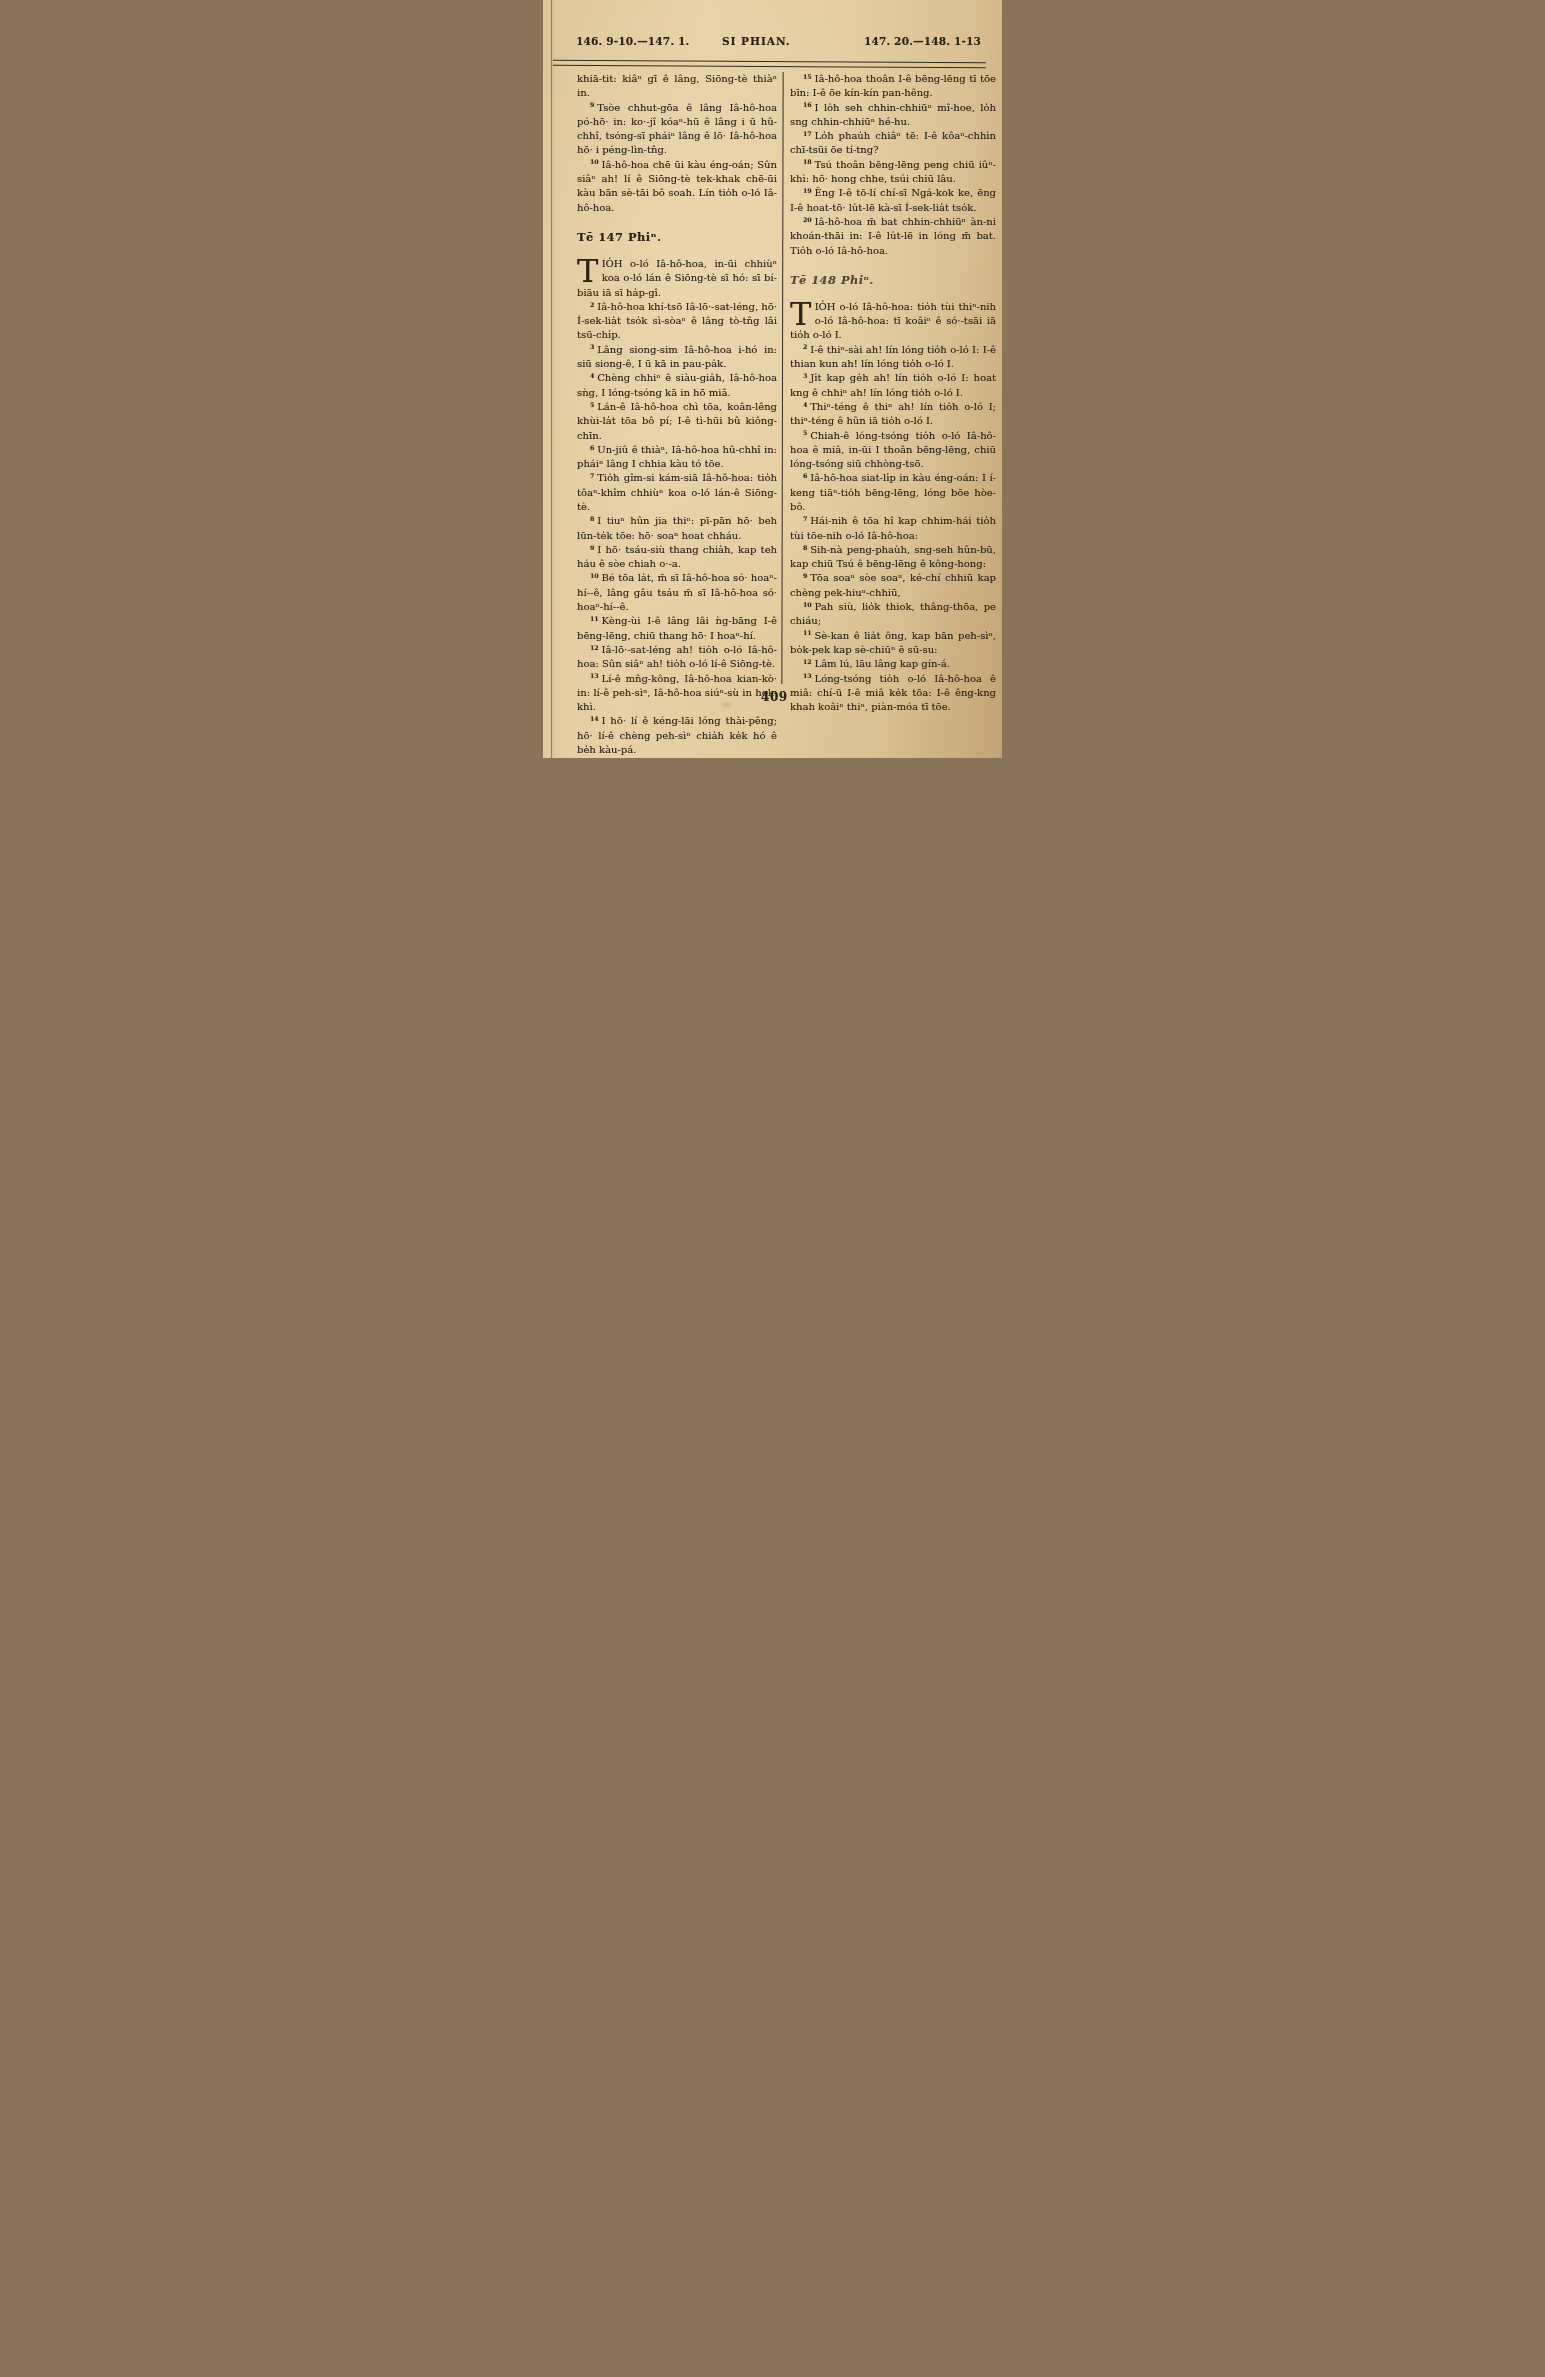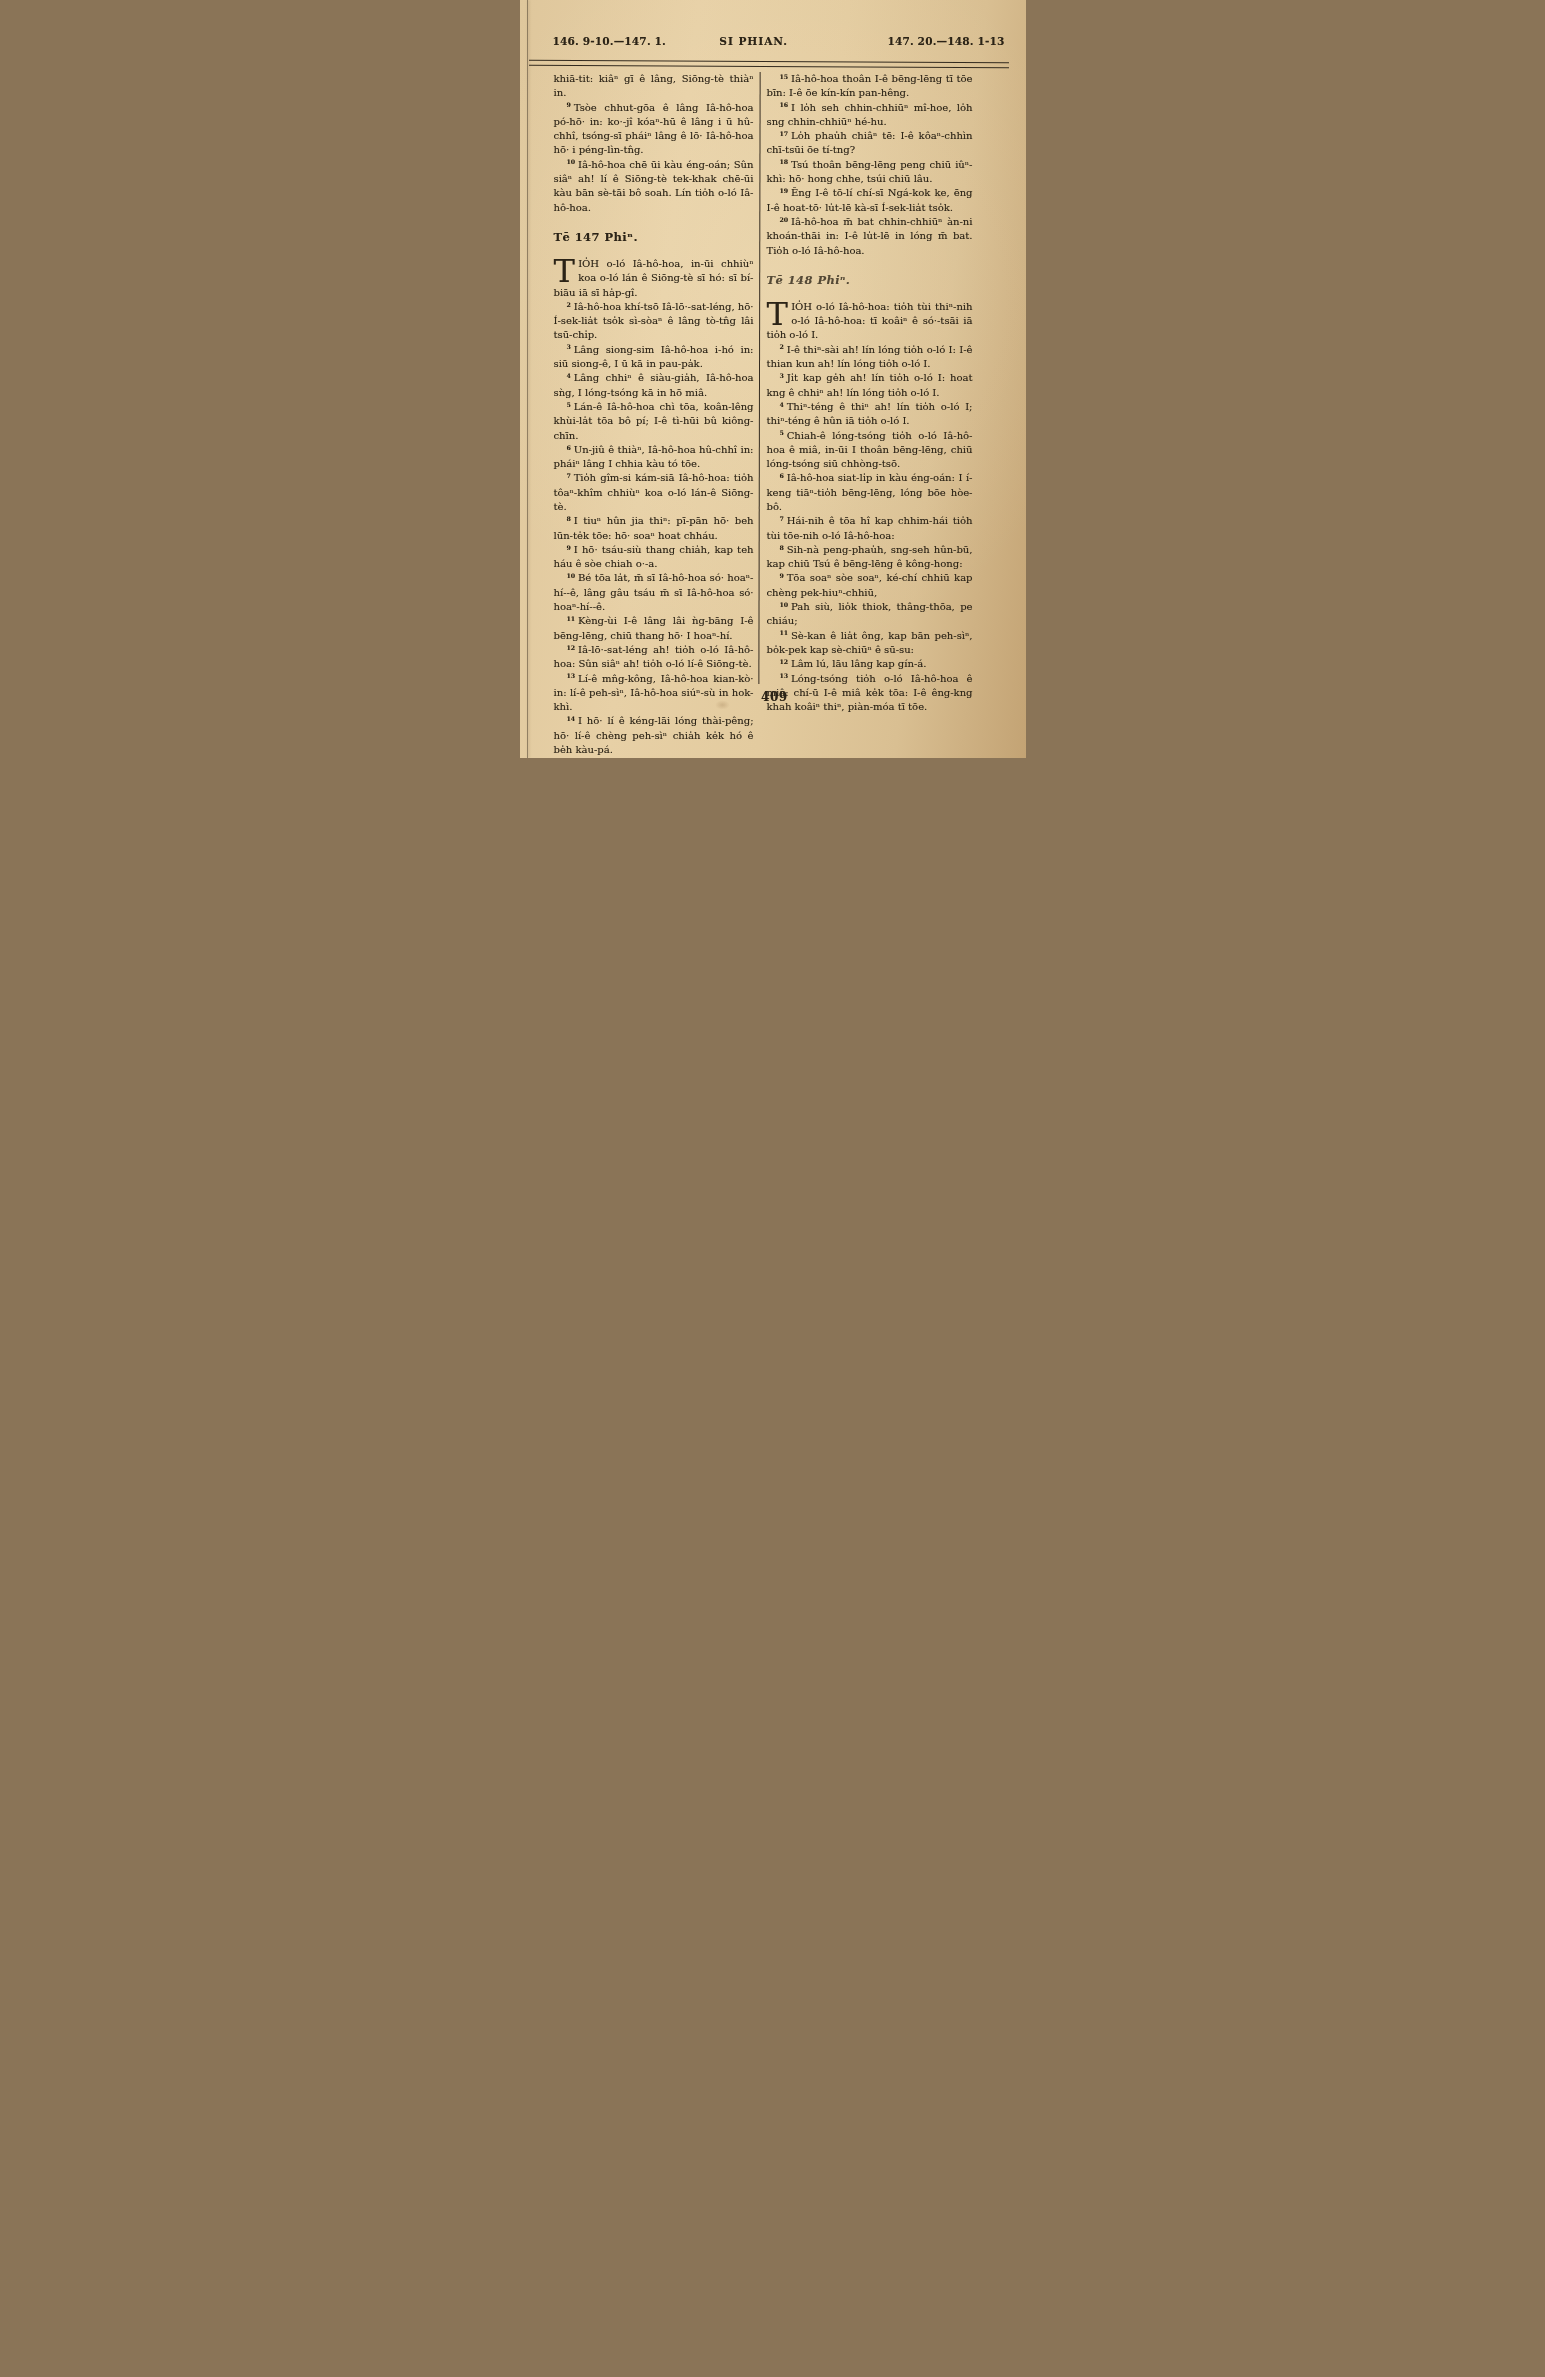--- a/index.html
+++ b/index.html
@@ -1,18 +1,18 @@
 <!DOCTYPE html>
 <html lang="nan" style="font-size:7.6px"><head>
 <meta charset="utf-8">
 <style>
   html, body { margin: 0; padding: 0; background: #8a7457; }
   .page {
     position: relative;
-    width: 506px;
+    width: 459px;
     height: 758px;
     margin: 0 auto;
     overflow: hidden;
     color: #2b2316;
     font-family: "DejaVu Serif", "Liberation Serif", serif;
     background:
       radial-gradient(10.5px 6.7px at 40% 93%, rgba(100,60,20,.18), rgba(100,60,20,0) 70%),
       radial-gradient(7.6px 4.8px at 83% 26%, rgba(120,70,30,.14), rgba(120,70,30,0) 70%),
       radial-gradient(6.7px 4.3px at 26% 62%, rgba(120,70,30,.10), rgba(120,70,30,0) 70%),
       radial-gradient(120% 90% at 50% 38%, rgba(255,244,214,.20), rgba(255,244,214,0) 55%),
@@ -88,21 +88,21 @@
   <div class="column-divider"></div>
 
   <div class="col col-left" id="col-left">
       <p class="para cont"><span>khiā-tit: kiâⁿ gī ê lâng, Siōng-tè thiàⁿ in.</span></p>
       <p class="para verse"><sup class="vnum">9</sup><span>Tsòe chhut-gōa ê lâng Iâ-hô-hoa pó-hō· in: ko·-jî kóaⁿ-hū ê lâng i ū hû-chhî, tsóng-sī pháiⁿ lâng ê lō· Iâ-hô-hoa hō· i péng-lìn-tn̂g.</span></p>
       <p class="para verse"><sup class="vnum">10</sup><span>Iâ-hô-hoa chē ūi kàu éng-oán; Sûn siâⁿ ah! lí ê Siōng-tè tek-khak chē-ūi kàu bān sè-tāi bô soah. Lín tio̍h o-ló Iâ-hô-hoa.</span></p>
       <div class="psalm-heading">Tē 147 Phiⁿ.</div>
       <p class="para opening"><span class="dropcap">T</span><span>IO̍H</span> <span>o-ló Iâ-hô-hoa, in-ūi chhiùⁿ koa o-ló lán ê Siōng-tè sī hó: sī bí-biāu iā sī ha̍p-gî.</span></p>
       <p class="para verse"><sup class="vnum">2</sup><span>Iâ-hô-hoa khí-tsō Iâ-lō·-sat-léng, hō· Í-sek-lia̍t tso̍k sì-sòaⁿ ê lâng tò-tn̂g lâi tsū-chi̍p.</span></p>
       <p class="para verse"><sup class="vnum">3</sup><span>Lâng siong-sim Iâ-hô-hoa i-hó in: siū siong-ê, I ū kā in pau-pa̍k.</span></p>
-      <p class="para verse"><sup class="vnum">4</sup><span>Lâng chhiⁿ ê siàu-gia̍h, Iâ-hô-hoa sǹg, I lóng-tsóng kā in hō miâ.</span></p>
+      <p class="para verse"><sup class="vnum">4</sup><span>Chèng chhiⁿ ê siàu-gia̍h, Iâ-hô-hoa sǹg, I lóng-tsóng kā in hō miâ.</span></p>
       <p class="para verse"><sup class="vnum">5</sup><span>Lán-ê Iâ-hô-hoa chì tōa, koân-lêng khùi-la̍t tōa bô pí; I-ê tì-hūi bû kiông-chīn.</span></p>
       <p class="para verse"><sup class="vnum">6</sup><span>Un-jiû ê thiàⁿ, Iâ-hô-hoa hû-chhî in: pháiⁿ lâng I chhia kàu tó tōe.</span></p>
       <p class="para verse"><sup class="vnum">7</sup><span>Tio̍h gîm-si kám-siā Iâ-hô-hoa: tio̍h tôaⁿ-khîm chhiùⁿ koa o-ló lán-ê Siōng-tè.</span></p>
       <p class="para verse"><sup class="vnum">8</sup><span>I tiuⁿ hûn jia thiⁿ: pī-pān hō· beh lūn-te̍k tōe: hō· soaⁿ hoat chháu.</span></p>
       <p class="para verse"><sup class="vnum">9</sup><span>I hō· tsáu-siù thang chia̍h, kap teh háu ê sòe chiah o·-a.</span></p>
       <p class="para verse"><sup class="vnum">10</sup><span>Bé tōa la̍t, m̄ sī Iâ-hô-hoa só· hoaⁿ-hí--ê, lâng gâu tsáu m̄ sī Iâ-hô-hoa só· hoaⁿ-hí--ê.</span></p>
       <p class="para verse"><sup class="vnum">11</sup><span>Kèng-ùi I-ê lâng lâi ǹg-bāng I-ê bēng-lēng, chiū thang hō· I hoaⁿ-hí.</span></p>
       <p class="para verse"><sup class="vnum">12</sup><span>Iâ-lō·-sat-léng ah! tio̍h o-ló Iâ-hô-hoa: Sûn siâⁿ ah! tio̍h o-ló lí-ê Siōng-tè.</span></p>
       <p class="para verse"><sup class="vnum">13</sup><span>Lí-ê mn̂g-kông, Iâ-hô-hoa kian-kò· in: lí-ê peh-sìⁿ, Iâ-hô-hoa siúⁿ-sù in hok-khì.</span></p>
       <p class="para verse"><sup class="vnum">14</sup><span>I hō· lí ê kéng-lāi lóng thài-pêng; hō· lí-ê chèng peh-sìⁿ chia̍h ke̍k hó ê be̍h kàu-pá.</span></p>

